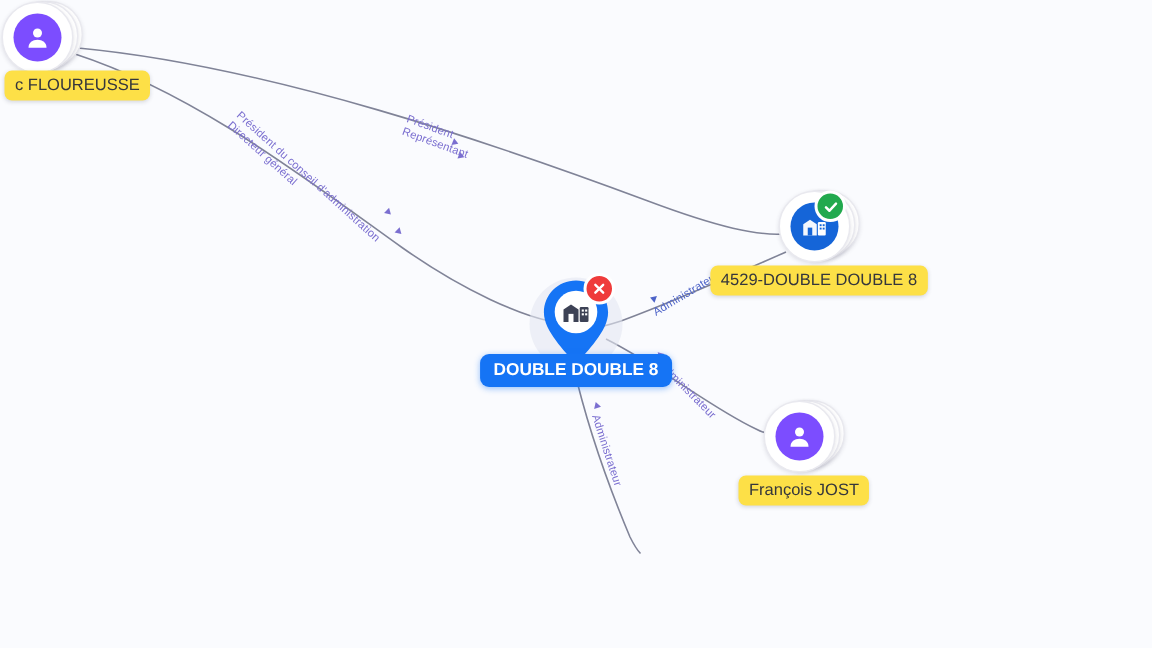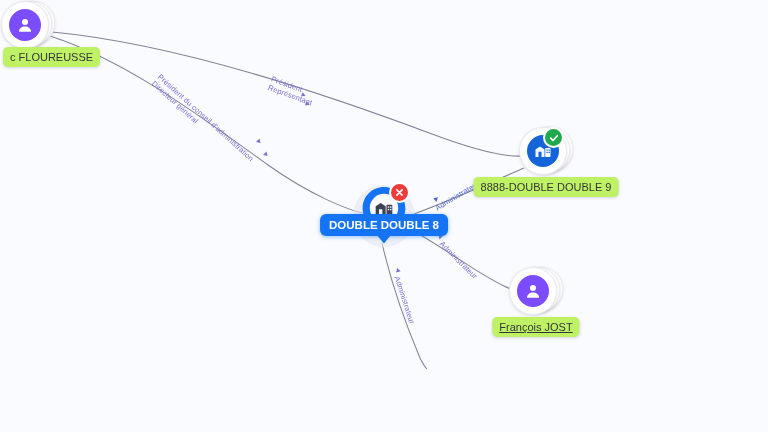--- a/index.html
+++ b/index.html
@@ -37,21 +37,21 @@
     z-index:5;
   }
   .badge.ok{background:#22a94e;right:2px;top:-1px;}
   .badge.err{background:#ef3b3b;right:-3px;top:-4px;}
   .badge svg{display:block;}
 
   
   .nlabel{
     position:absolute;left:50%;transform:translateX(-50%);
     top:48px;white-space:nowrap;
-    background:#bef264;color:#35363c;
+    background:#fde047;color:#35363c;
     font-size:11px;line-height:14px;
     padding:3px 7px;border-radius:5px;
     box-shadow:0 1px 3px rgba(40,42,70,.18);
   }
   .nlabel.sel{
     background:#1574f5;color:#ffffff;font-weight:bold;font-size:11.5px;
     padding:4px 9px;border-radius:6px;
     box-shadow:0 1px 4px rgba(21,116,245,.45);
   }
 
@@ -161,21 +161,21 @@
             <rect x="19.3" y="13" width="1.7" height="1.7" fill="#1565d8"></rect>
           </svg>
         </div>
         <div class="badge ok">
           <svg width="10" height="10" viewBox="0 0 24 24" fill="none" stroke="#ffffff" stroke-width="4" stroke-linecap="round" stroke-linejoin="round">
             <path d="M4 12.5l5.5 5.5L20 6.5"></path>
           </svg>
         </div>
       </div>
     </div>
-    <div class="nlabel" style="top:50px;">8888-DOUBLE DOUBLE 9</div>
+    <div class="nlabel" style="top:50px;">4529-DOUBLE DOUBLE 8</div>
   </div>
 
   <div class="pin-node" style="left:384px;top:215px;">
     <div class="pin-halo"></div>
     <div class="pin-wrap">
       <svg class="pin-body" width="46" height="58" viewBox="0 0 46 58">
         <path d="M23 1 C11 1 1.6 10.4 1.6 22.4 C1.6 35 16 48 22 56.4 C22.5 57.1 23.5 57.1 24 56.4
                  C30 48 44.4 35 44.4 22.4 C44.4 10.4 35 1 23 1 Z" fill="#1574f5"></path>
         <circle cx="23" cy="22" r="14.2" fill="#ffffff"></circle>
       </svg>
@@ -189,33 +189,33 @@
           <rect x="16.6" y="13" width="1.7" height="1.7" fill="#ffffff"></rect>
           <rect x="19.3" y="13" width="1.7" height="1.7" fill="#ffffff"></rect>
         </svg>
       </div>
       <div class="badge err pin-badge">
         <svg width="9" height="9" viewBox="0 0 24 24" fill="none" stroke="#ffffff" stroke-width="4.2" stroke-linecap="round">
           <path d="M5 5l14 14M19 5L5 19"></path>
         </svg>
       </div>
     </div>
-    <div class="nlabel sel" style="top:28px;text-align:center;">DOUBLE DOUBLE 8</div>
+    <div class="nlabel sel" style="top:50px;text-align:center;">DOUBLE DOUBLE 8</div>
   </div>
 
   <div class="node" style="left:536px;top:294px;">
     <div class="stack">
       <div class="card c3"></div>
       <div class="card c2"></div>
       <div class="card c1">
         <div class="avatar person">
           <svg width="18" height="18" viewBox="0 0 24 24" fill="#ffffff">
             <circle cx="12" cy="8" r="4"></circle>
             <path d="M4 21c0-4.4 3.6-7 8-7s8 2.6 8 7z"></path>
           </svg>
         </div>
       </div>
     </div>
-    <div class="nlabel" style="top:50px;text-decoration:underline;">François JOST</div>
+    <div class="nlabel" style="top:50px;">François JOST</div>
   </div>
 
 
 </div>
 
 </body></html>

